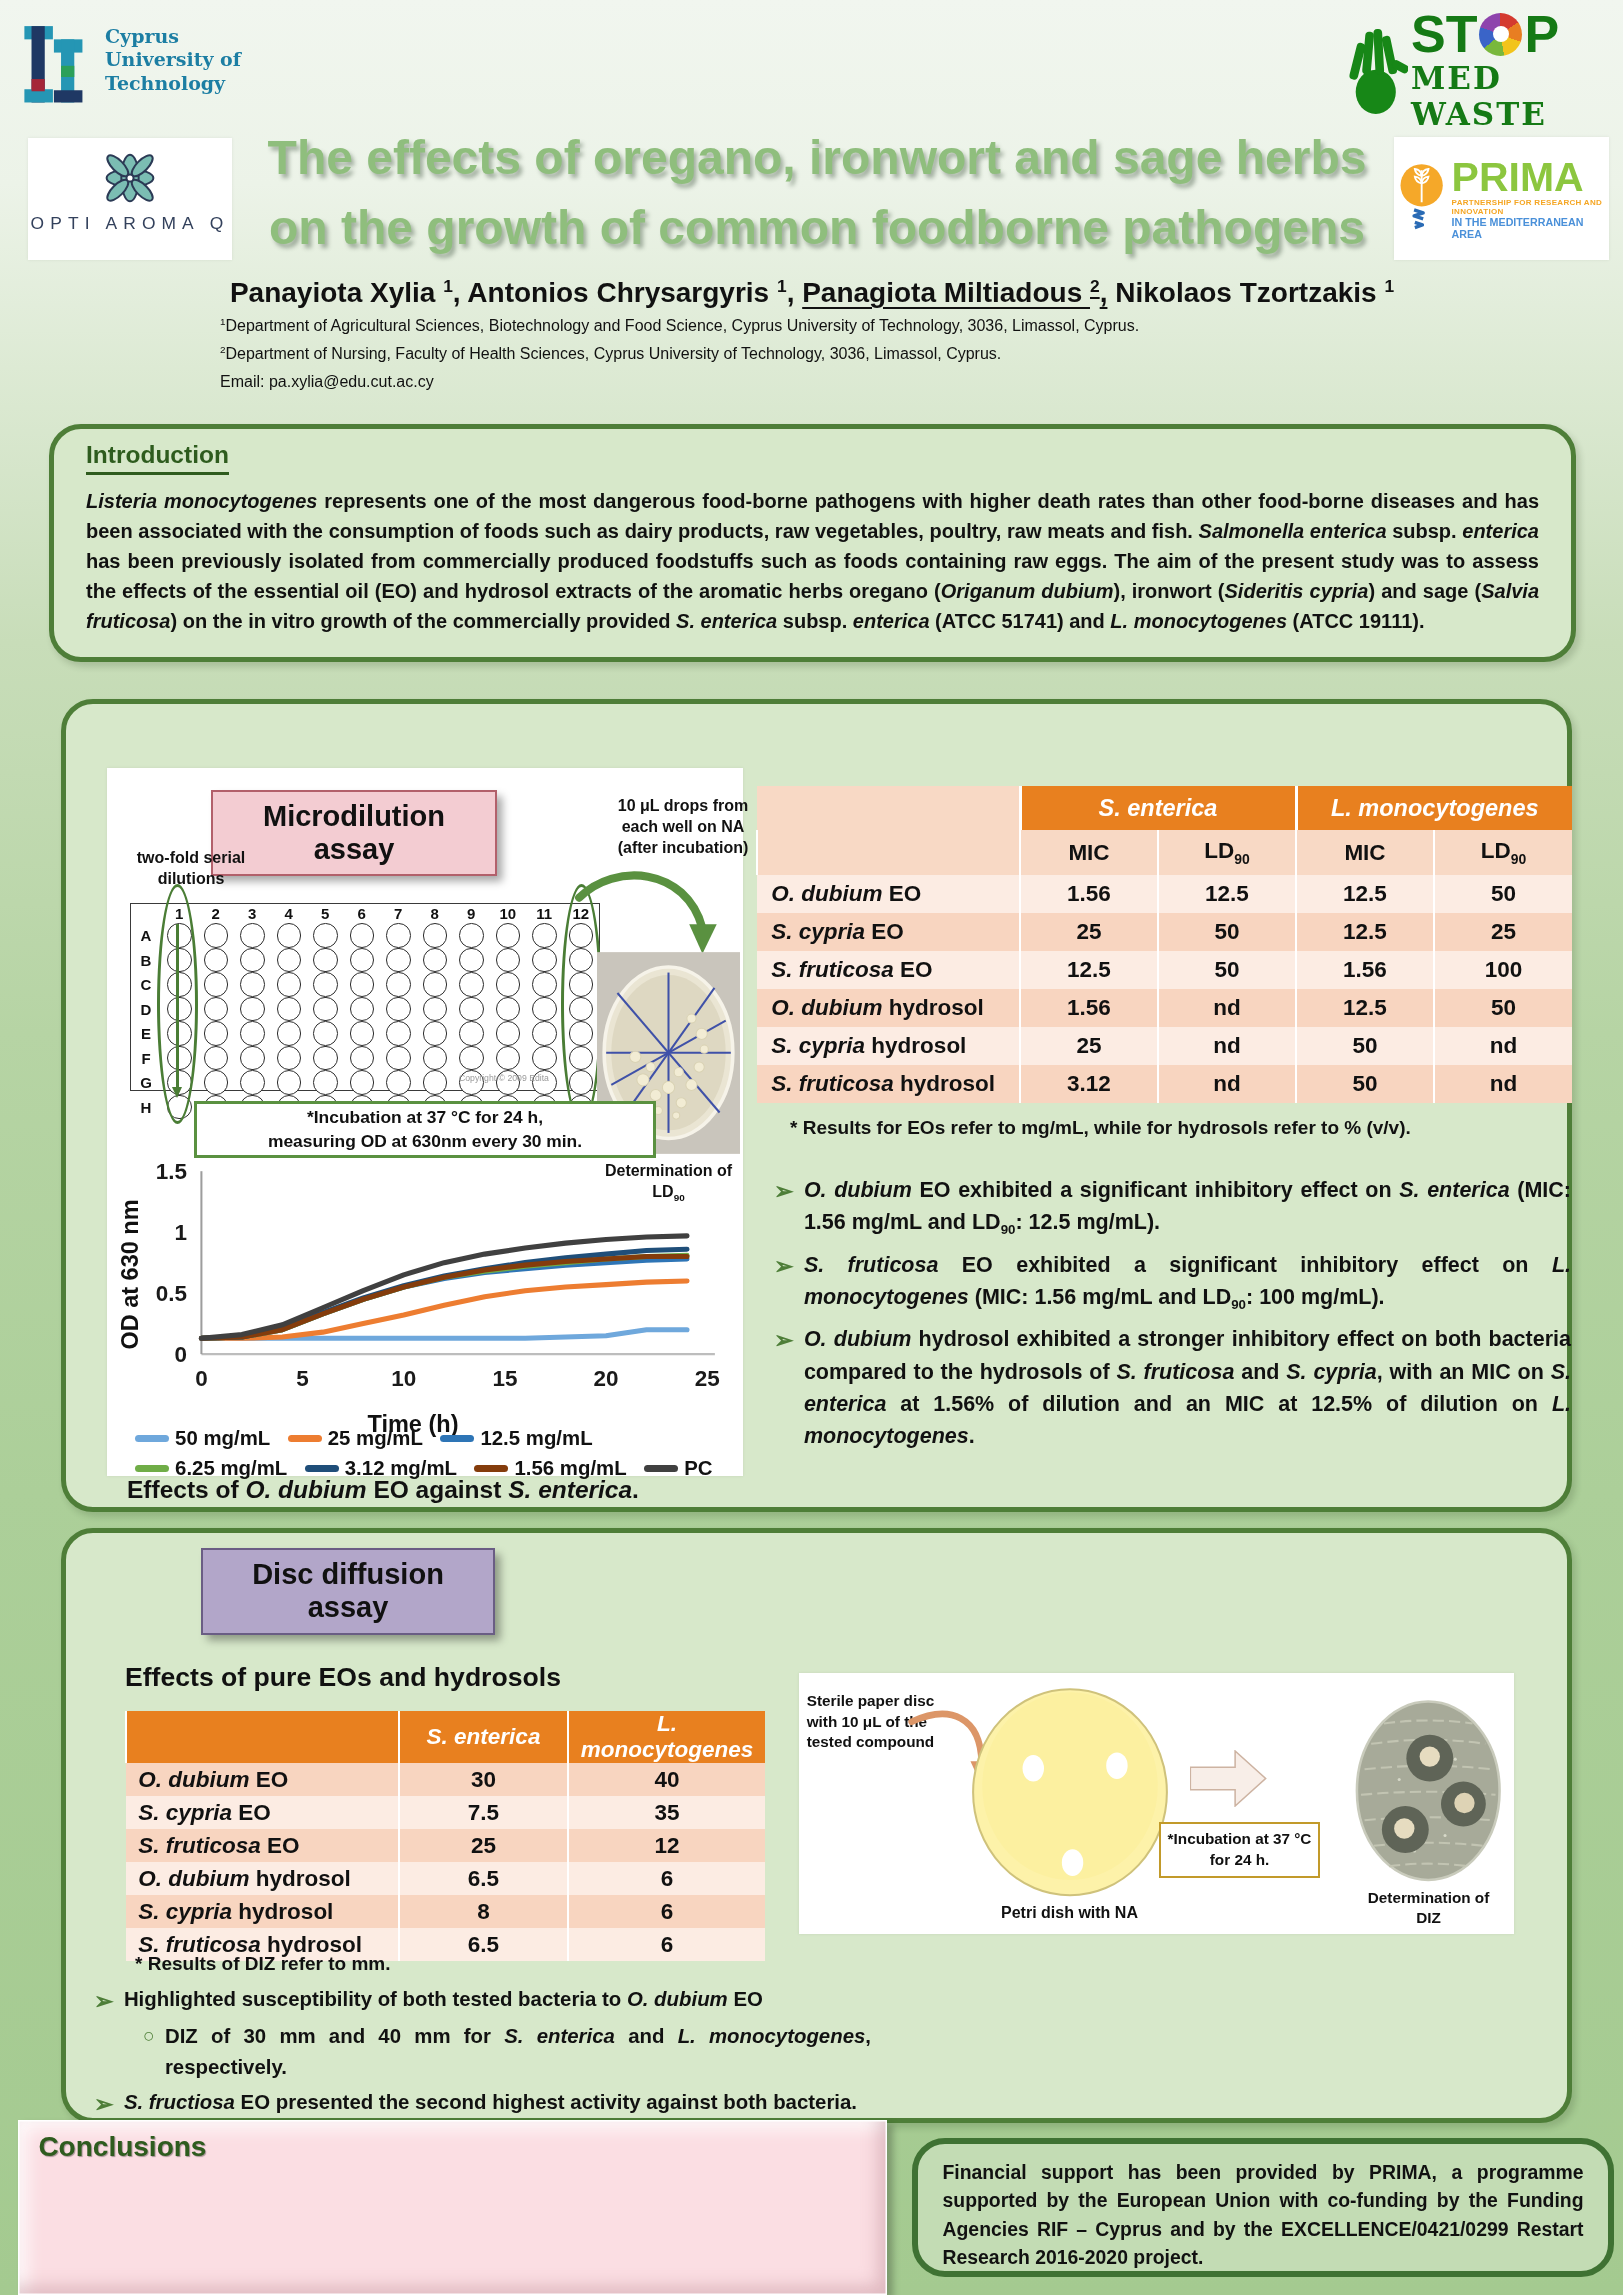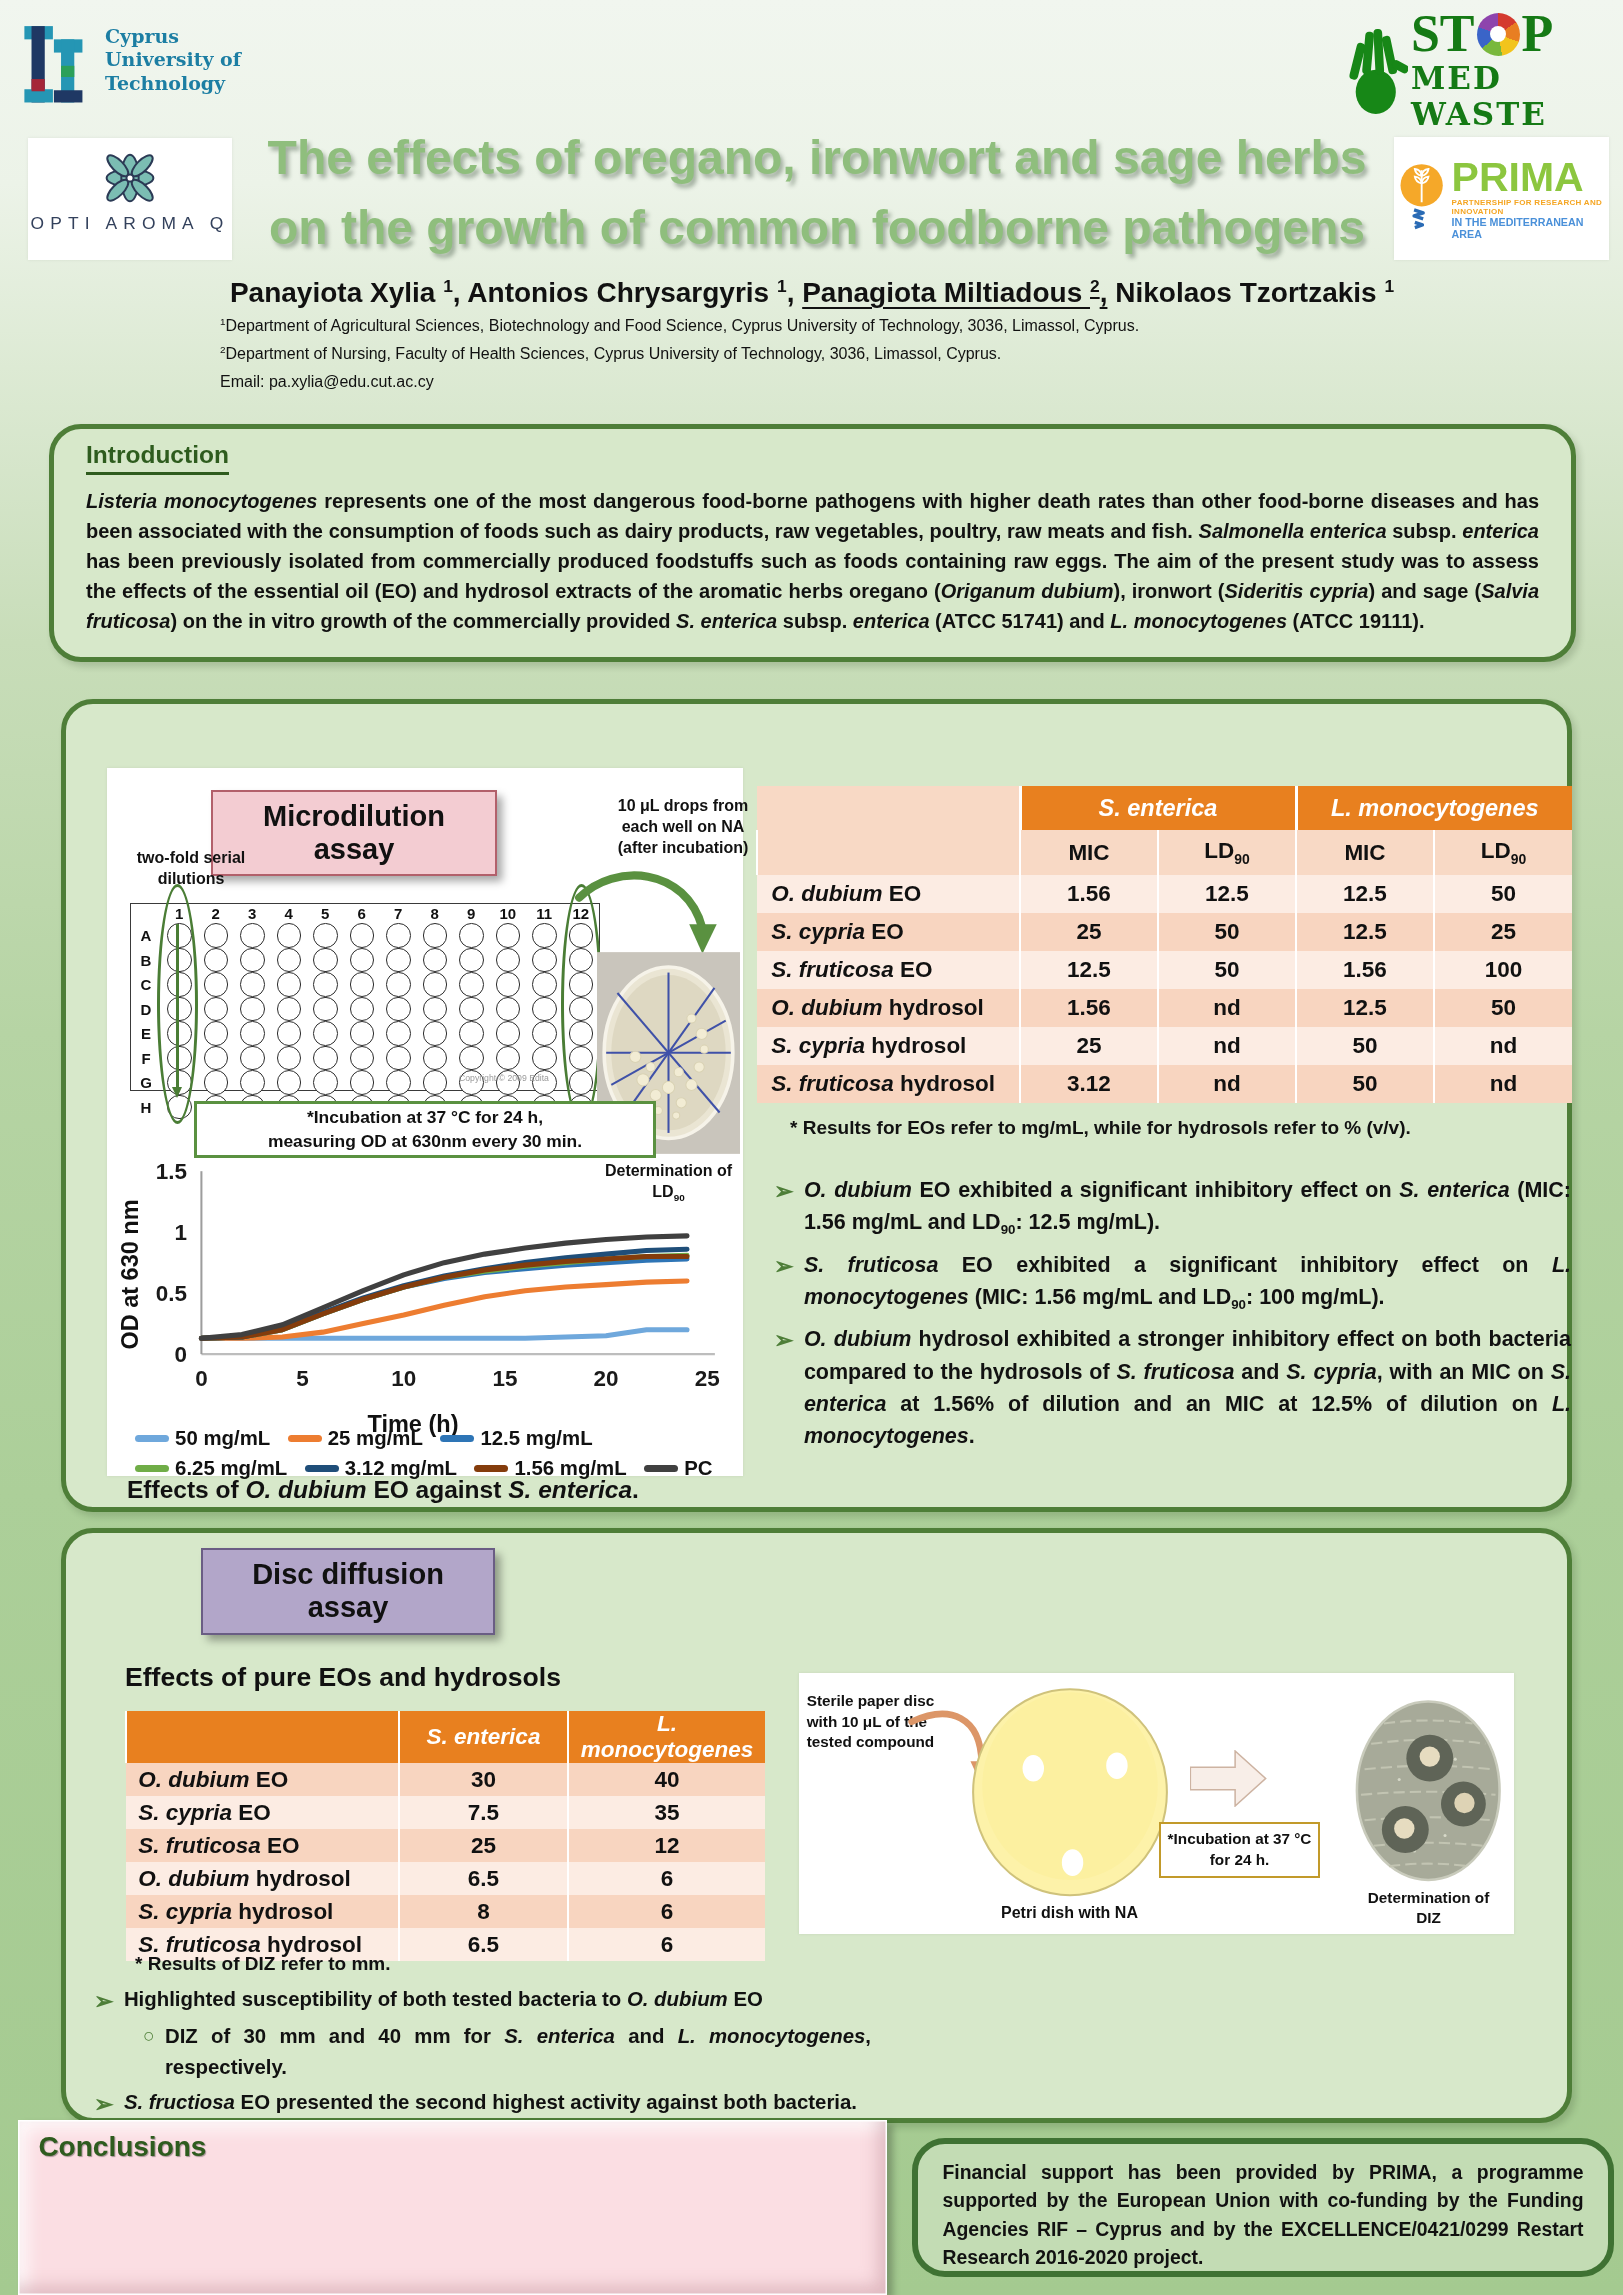--- a/index.html
+++ b/index.html
@@ -12,21 +12,21 @@
   .useg{text-decoration:underline;text-decoration-thickness:2px;text-underline-offset:4.6px}
   sup{font-size:62%;vertical-align:super}
   sub{font-size:62%;vertical-align:sub}
 
   
   .cut-text{color:#1c7ea3;font-family:"DejaVu Serif",serif;font-size:19px;line-height:1.25;font-weight:700}
   .whitecard{background:#fff;box-shadow:0 0 3.1px rgba(0,0,0,.08)}
   .opti-text{color:#33415c;font-size:17.4px;letter-spacing:6.1px;text-align:center;font-weight:400}
   .poster-title{color:#8fbe7d;font-size:48px;text-align:center;line-height:1.45;
     text-shadow:3.1px 3.6px 4.6px rgba(70,90,70,.45)}
-  .stop-word{font-family:Liberation Serif, serif;color:#157a15;font-size:52px;line-height:1;display:flex;align-items:center}
+  .stop-word{font-family:Liberation Sans, sans-serif;color:#157a15;font-size:52px;line-height:1;display:flex;align-items:center}
   .stop-o{width:43px;height:43px;border-radius:50%;margin:0 2px;position:relative;
     background:conic-gradient(#d43a2f 0 55deg,#e87e22 55deg 110deg,#f2c41c 110deg 170deg,#79b83c 170deg 230deg,#3a64c8 230deg 290deg,#8e44ad 290deg 360deg)}
   .stop-o::after{content:"";position:absolute;left:13.3px;top:13.3px;width:16.3px;height:16.3px;border-radius:50%;background:#fff}
   .medwaste{font-family:"DejaVu Serif",serif;color:#157a15;font-size:31px;letter-spacing:2px}
   .prima-name{color:#8cc63f;font-size:41px;line-height:1}
   .prima-tag1{color:#f5a623;font-size:8px;letter-spacing:0.3px}
   .prima-tag2{color:#4a90d9;font-size:10.7px}
   .authors{font-size:28px;text-align:center}
   .affil{font-size:16px;font-weight:400}
 

